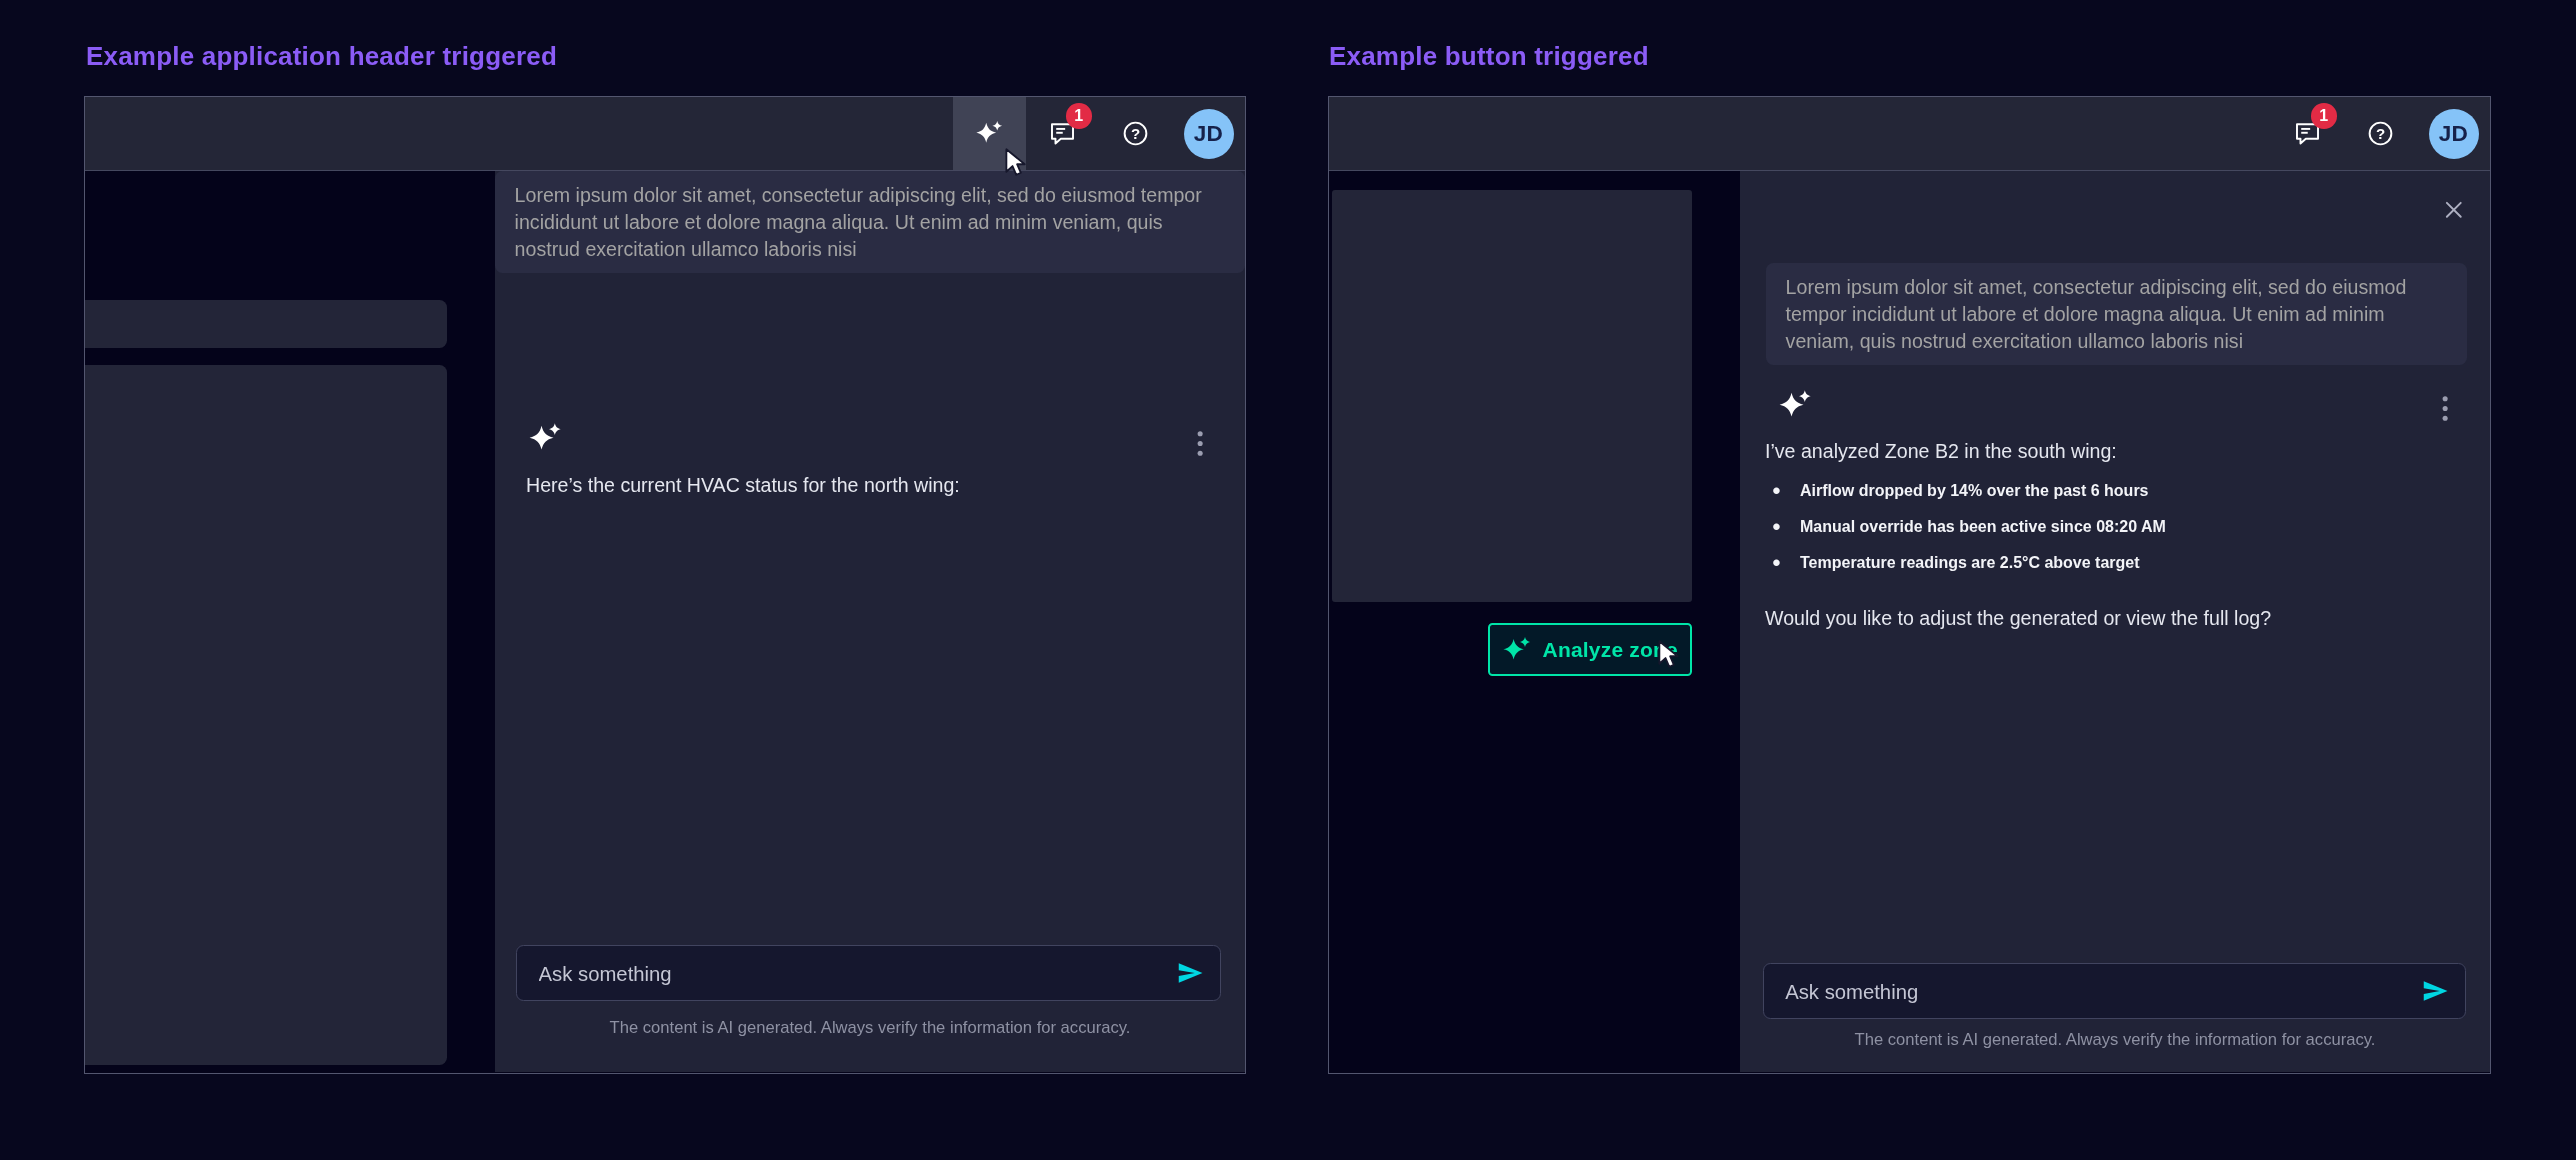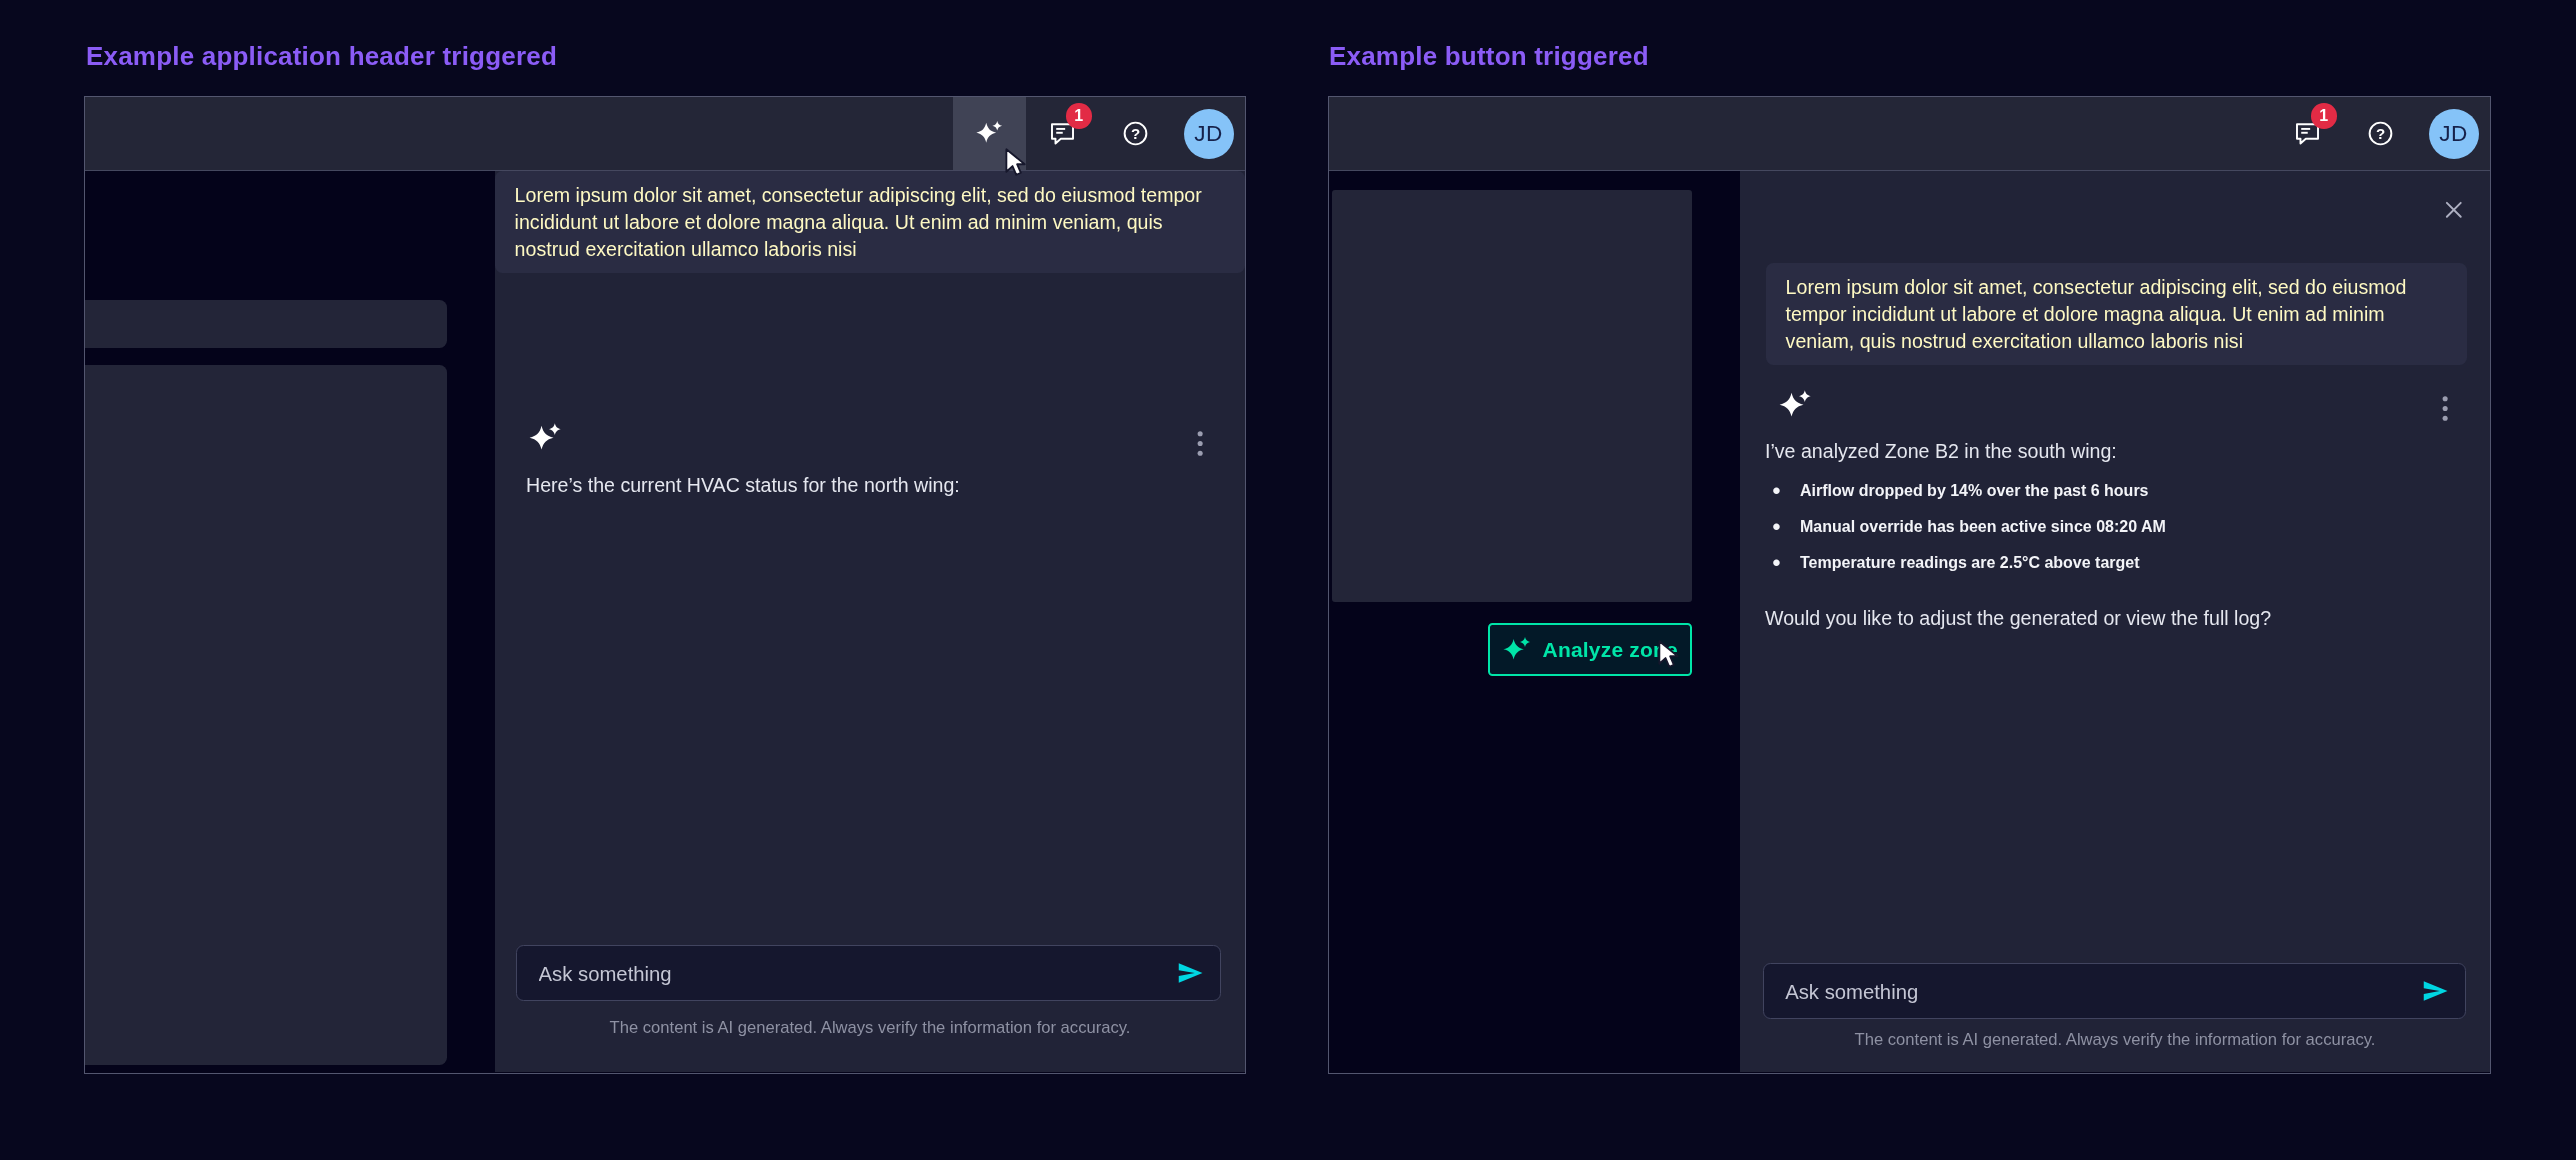--- a/index.html
+++ b/index.html
@@ -19,40 +19,40 @@
 
   .app-header{height:74px;box-sizing:border-box;background:#242637;
     border-bottom:1.5px solid #45485f;display:flex;justify-content:flex-end;}
   .hbtn{width:73px;display:flex;align-items:center;justify-content:center;position:relative;cursor:pointer;}
   .hbtn.hovered{background:#404355;}
   .hbtn > svg{width:29px;height:29px;}
   .badge{position:absolute;top:6px;right:7.5px;width:25.6px;height:25.6px;border-radius:50%;
     background:#e22b45;color:#ffffff;font-size:16px;font-weight:700;
     display:flex;align-items:center;justify-content:center;}
   .avatar{width:50px;height:50px;border-radius:50%;background:#85c3f8;color:#16214a;
-    font-weight:400;font-size:22.6px;letter-spacing:0.4px;
+    font-weight:700;font-size:22.6px;letter-spacing:0.4px;
     display:flex;align-items:center;justify-content:center;}
 
   .app-body{position:relative;height:901px;}
 
   .skel{position:absolute;background:#232538;}
   #skel-bar-left{left:0;top:129px;width:362px;height:48px;border-radius:0 7.5px 7.5px 0;}
   #skel-panel-left{left:0;top:194px;width:362px;height:700px;border-radius:0 7.5px 7.5px 0;}
   #skel-panel-right{left:3px;top:19px;width:360px;height:412px;border-radius:3px;}
 
   .chat-panel{position:absolute;top:0;bottom:0;right:0;background:#212337;}
   #chat-left{left:410px;}
   #chat-right{left:411px;}
 
   .close-btn{position:absolute;top:22.6px;right:19.6px;width:33px;height:33px;
     background:none;border:none;padding:0;display:flex;align-items:center;justify-content:center;cursor:pointer;}
   .close-btn svg{width:25.6px;height:25.6px;}
 
   .bubble{position:absolute;box-sizing:border-box;border-radius:7.5px;background:#2a2c43;
-    color:#fef9c3;font-size:19.6px;line-height:27px;padding:10.5px 19.6px;}
+    color:#a3a3a3;font-size:19.6px;line-height:27px;padding:10.5px 19.6px;}
   #bubble-right{left:26px;top:92px;width:701px;}
 
   .chat-sparkle{position:absolute;width:35px;height:35px;}
   #sparkle-left{left:33px;top:250px;}
   #sparkle-right{left:38px;top:217px;}
 
   .kebab-btn{position:absolute;width:30px;height:39px;background:none;border:none;padding:0;
     display:flex;align-items:center;justify-content:center;cursor:pointer;}
   #kebab-left{right:30px;top:253px;}
   #kebab-right{right:30px;top:218px;}

